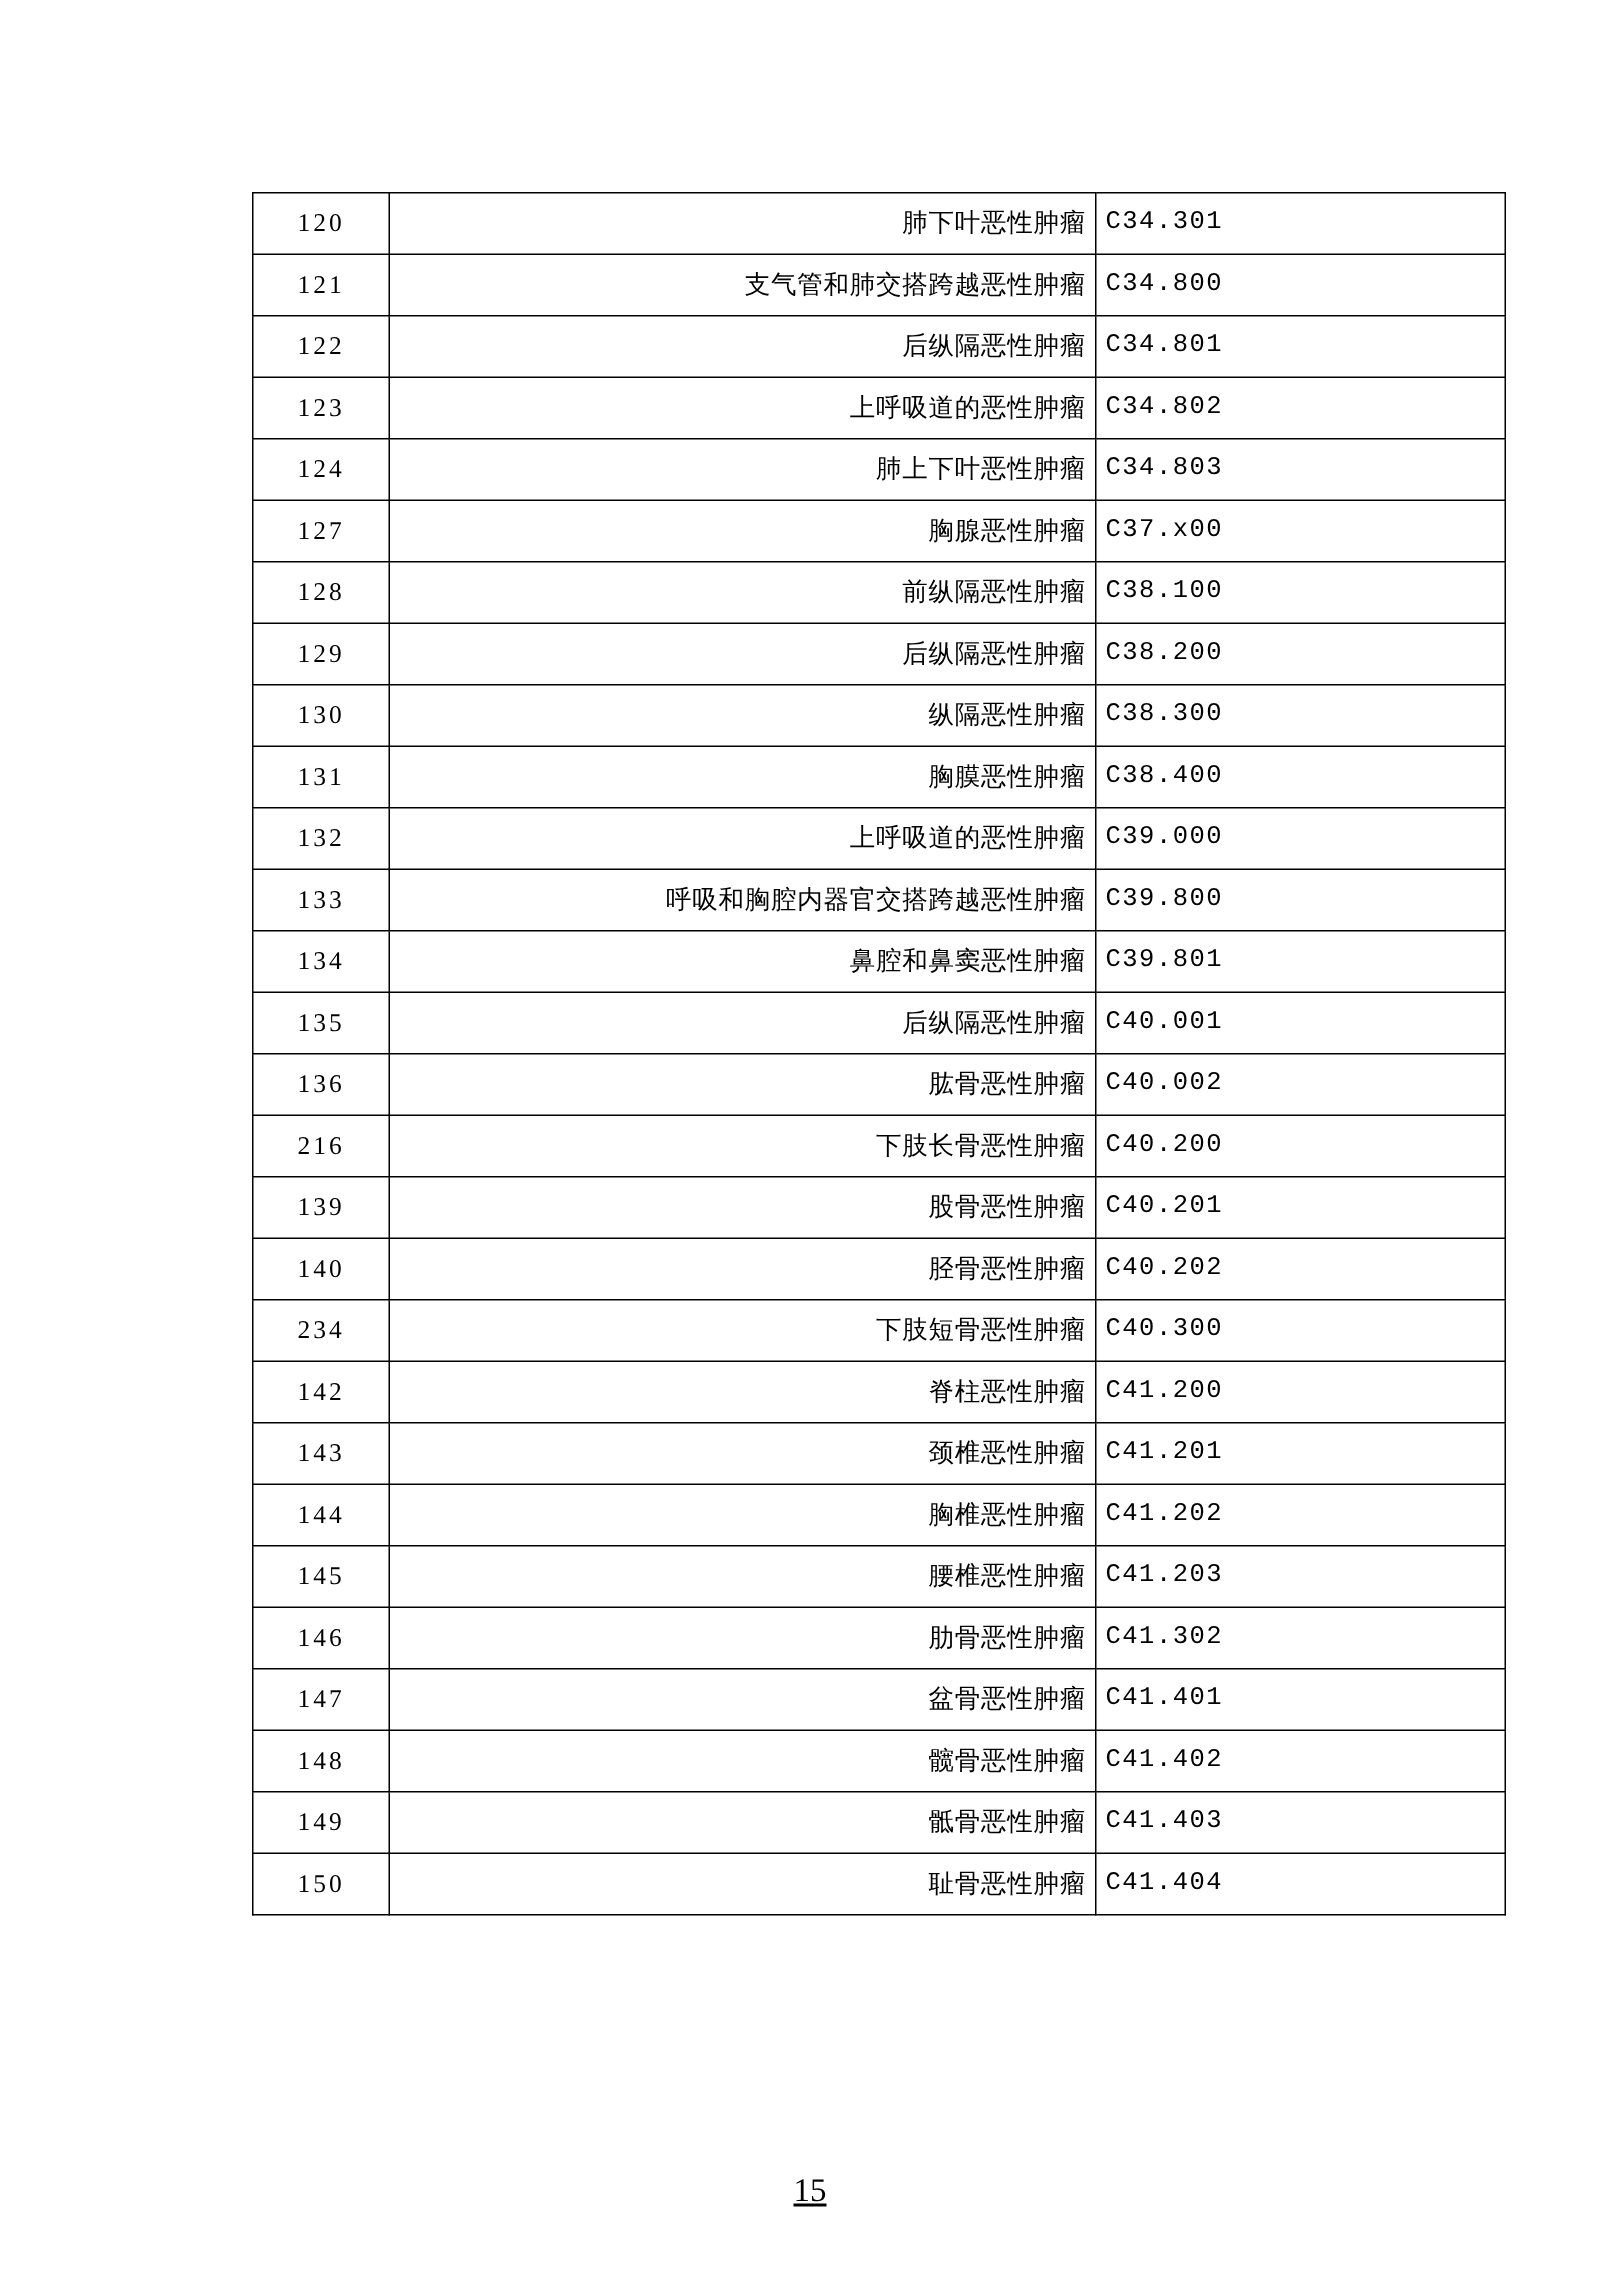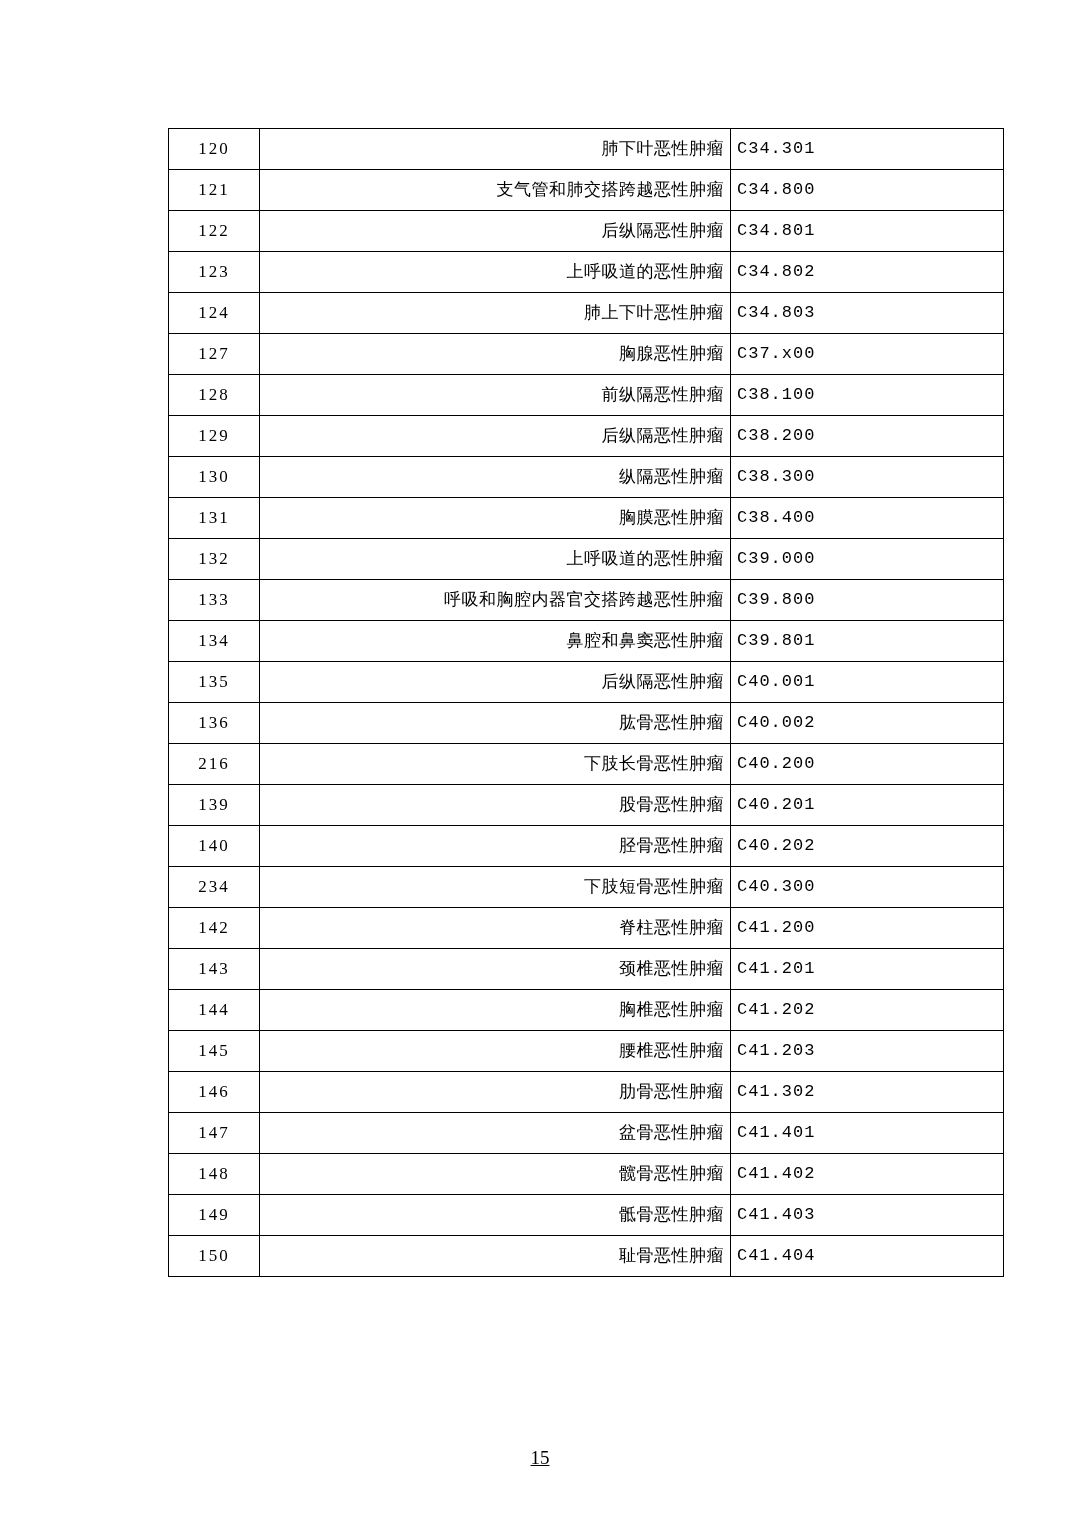--- a/index.html
+++ b/index.html
@@ -63,21 +63,21 @@
     padding-left: 14px;
     letter-spacing: 1px;
     font-family: Liberation Mono, monospace;
   }
   .page-number {
     position: absolute;
     left: 0;
     top: 1447px;
     width: 1080px;
     text-align: center;
-    font-size: 19px;
+    font-size: 22px;
     font-family: "Liberation Serif", "DejaVu Serif", serif;
     text-decoration: underline;
   }
 </style>
 </head>
 <body>
 
 <div class="page">
   <div class="table-wrap">
     <table class="icd-table">

